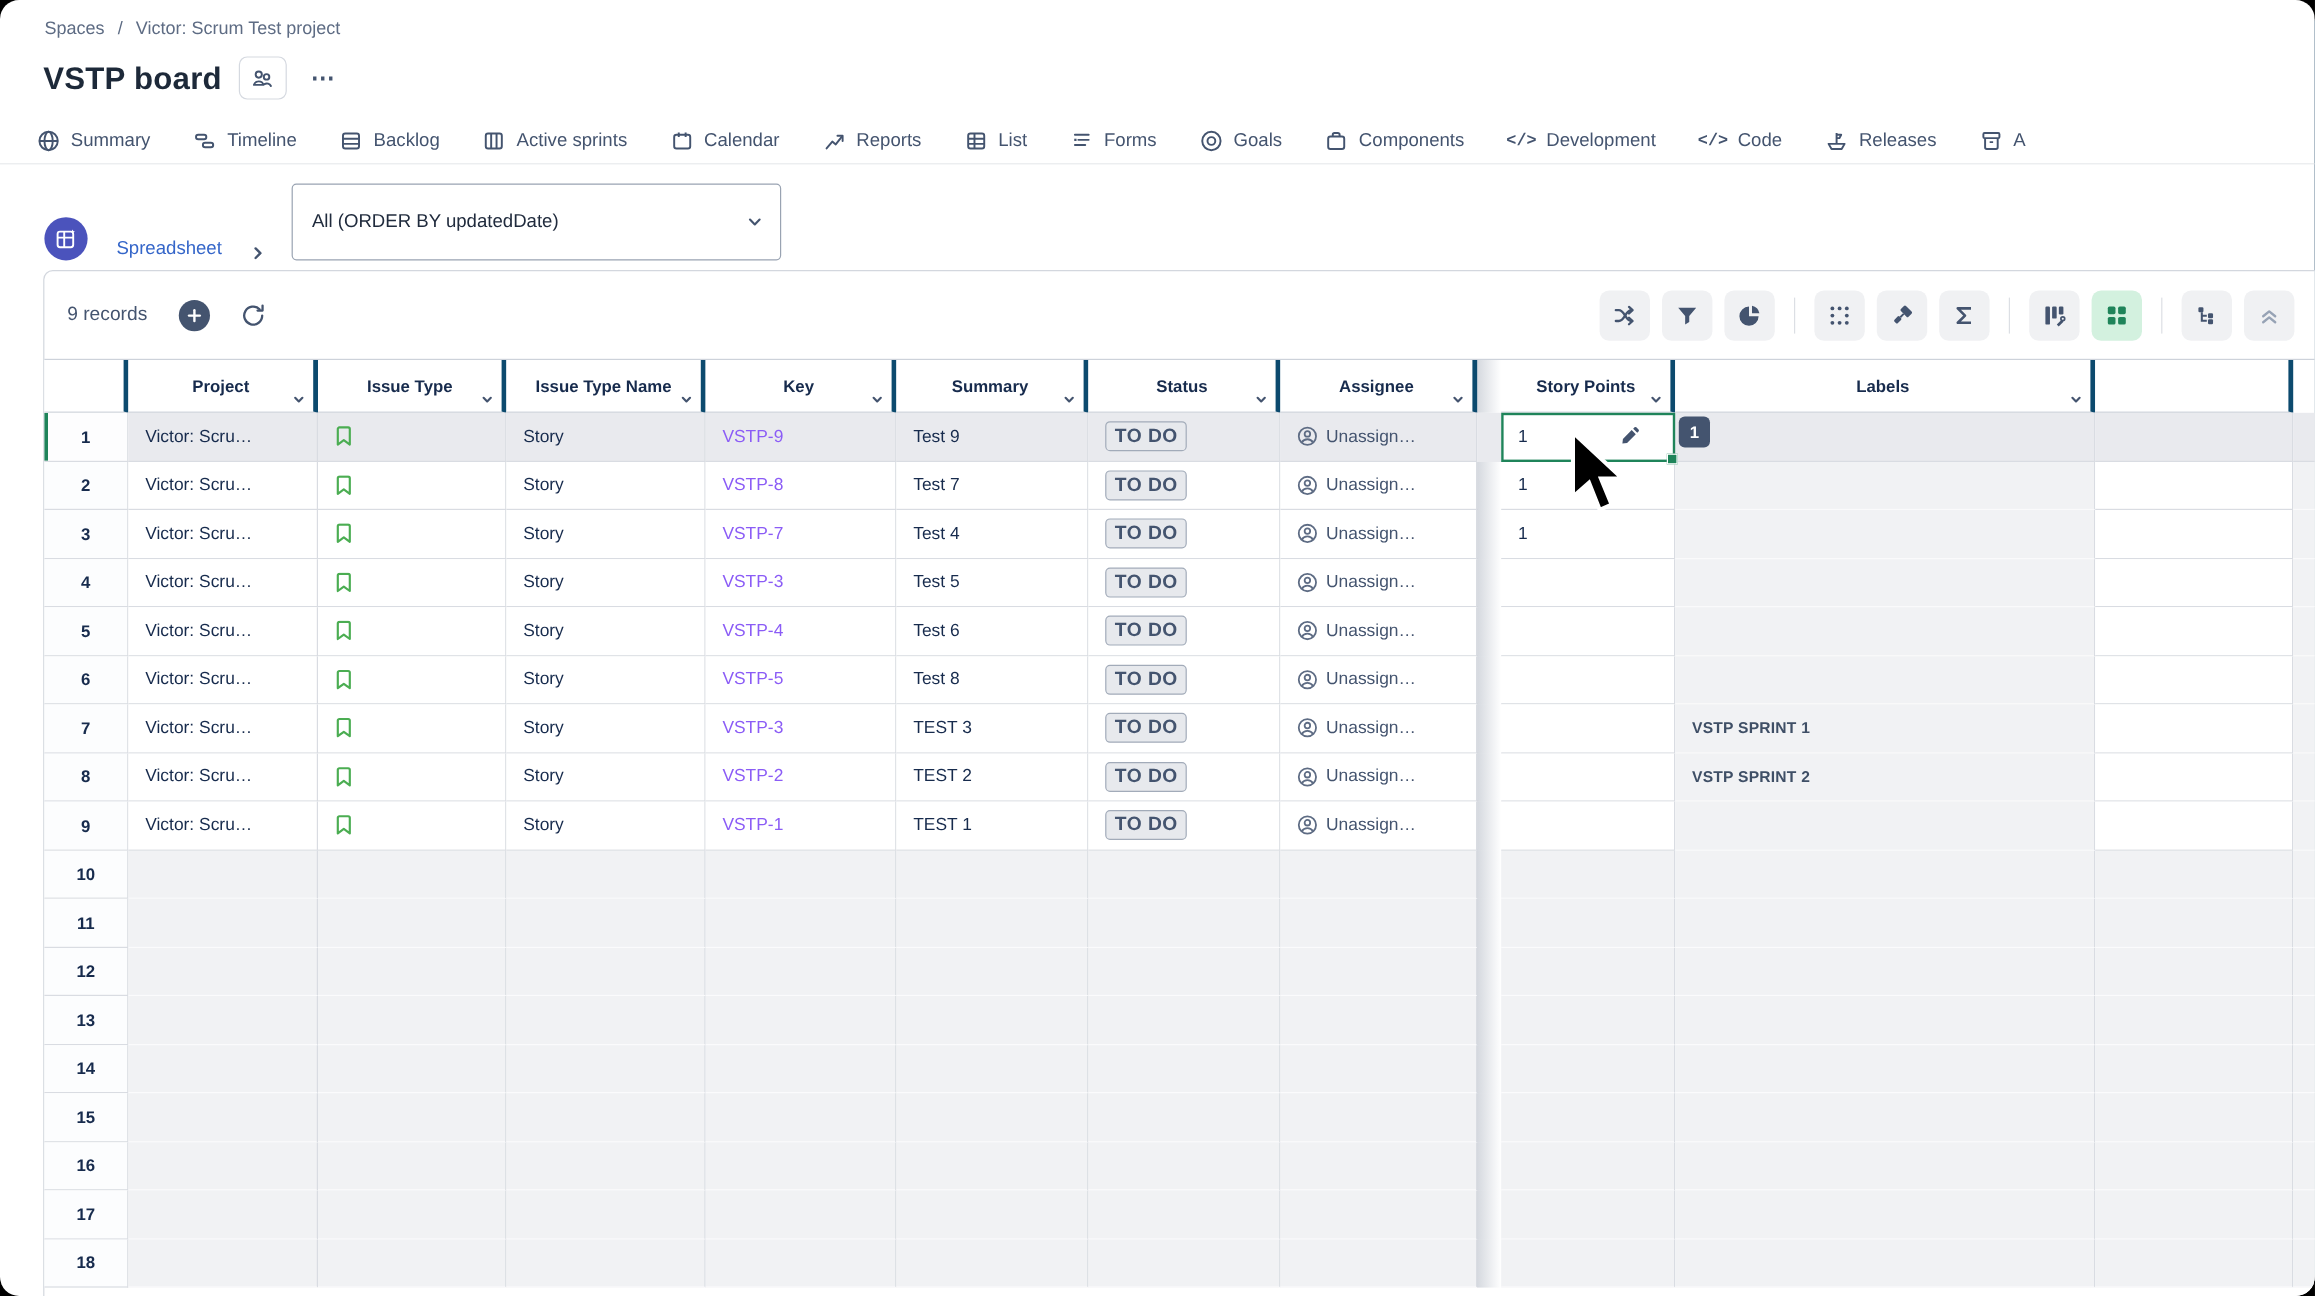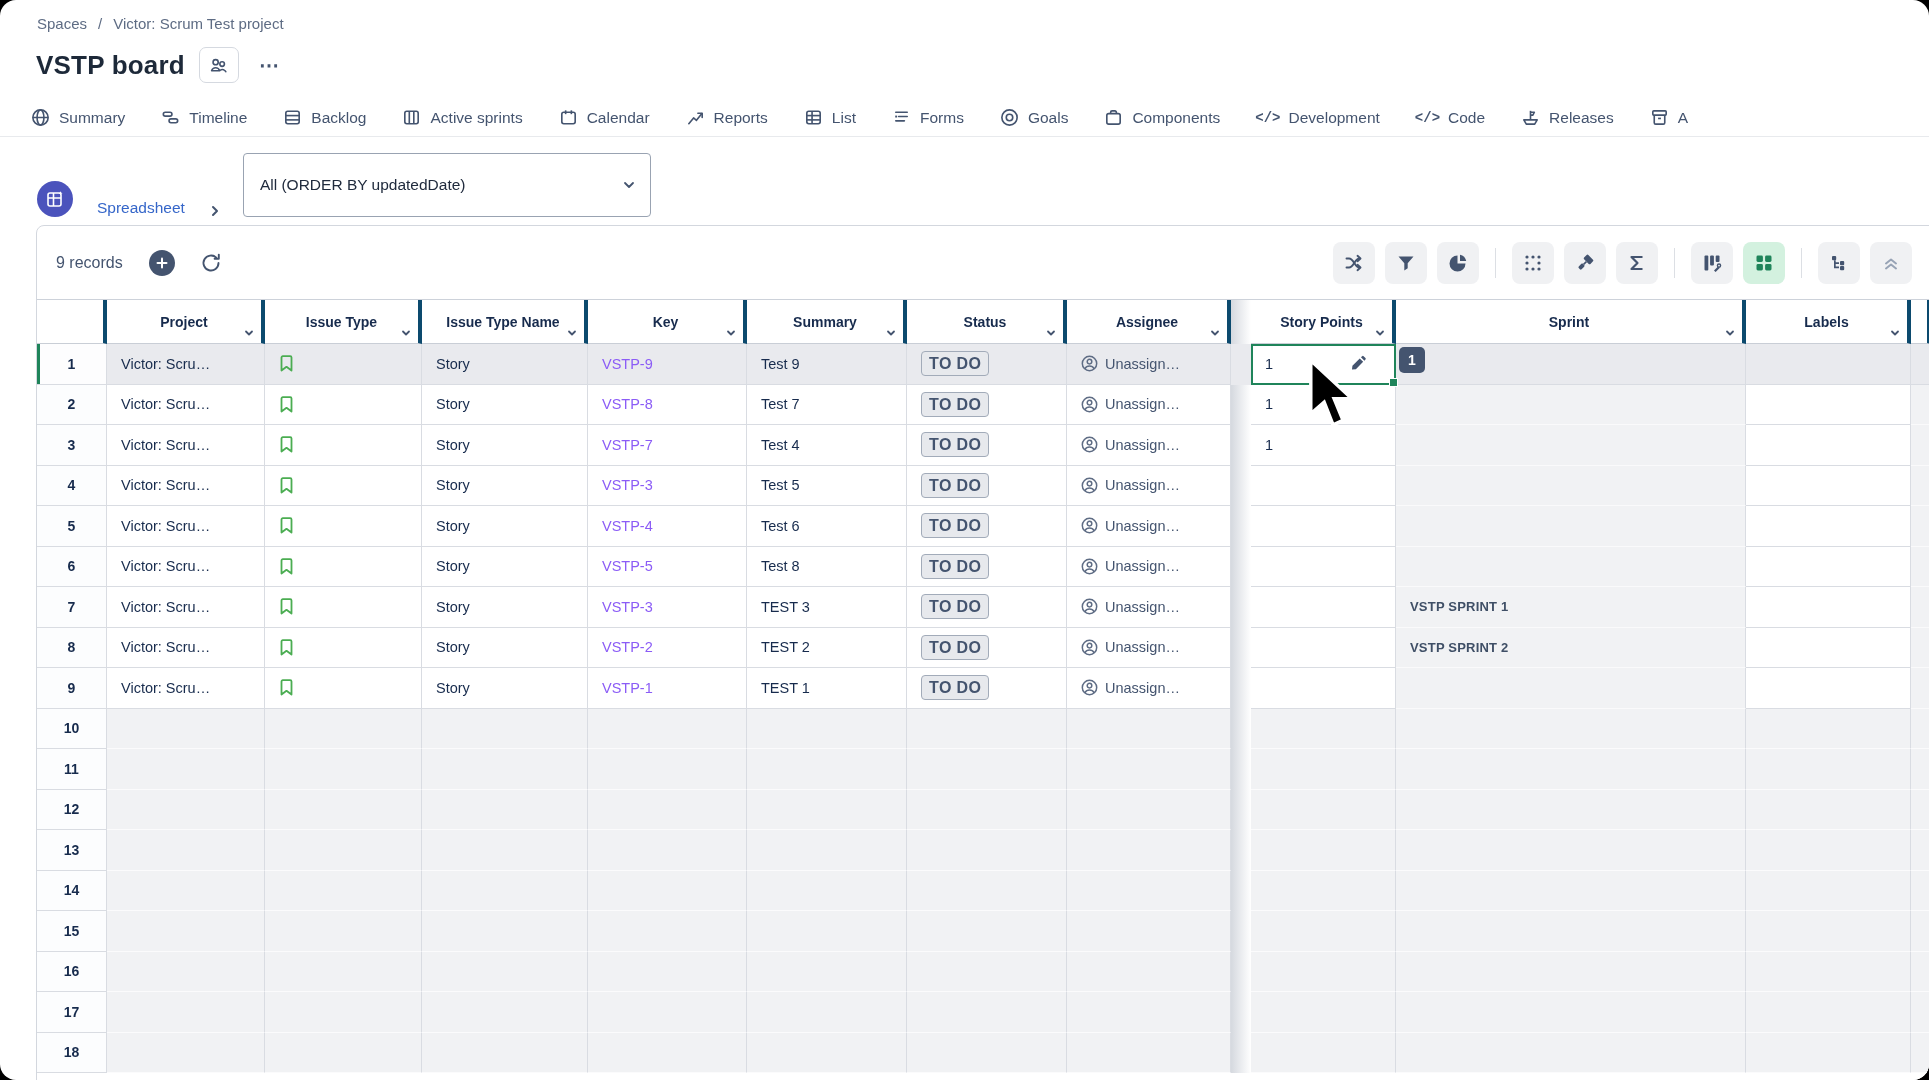--- a/index.html
+++ b/index.html
@@ -371,26 +371,20 @@
               </svg>
             </div>
           <div class="th c-band"></div>
           <div class="th">
               <span>Story Points</span>
               <svg class="hchev" width="10" height="10" viewBox="0 0 10 10" fill="none" stroke="currentColor" stroke-width="1.8" stroke-linecap="round" stroke-linejoin="round">
                 <path d="M2 3.5l3 3 3-3"></path>
               </svg>
             </div>
           <div class="th">
-              <span>Sprint</span>
-              <svg class="hchev" width="10" height="10" viewBox="0 0 10 10" fill="none" stroke="currentColor" stroke-width="1.8" stroke-linecap="round" stroke-linejoin="round">
-                <path d="M2 3.5l3 3 3-3"></path>
-              </svg>
-            </div>
-          <div class="th">
               <span>Labels</span>
               <svg class="hchev" width="10" height="10" viewBox="0 0 10 10" fill="none" stroke="currentColor" stroke-width="1.8" stroke-linecap="round" stroke-linejoin="round">
                 <path d="M2 3.5l3 3 3-3"></path>
               </svg>
             </div>
           <div class="th"></div>
         </div>
         <div id="table-body">
             <div class="tr selected">
     <div class="td c-num">

